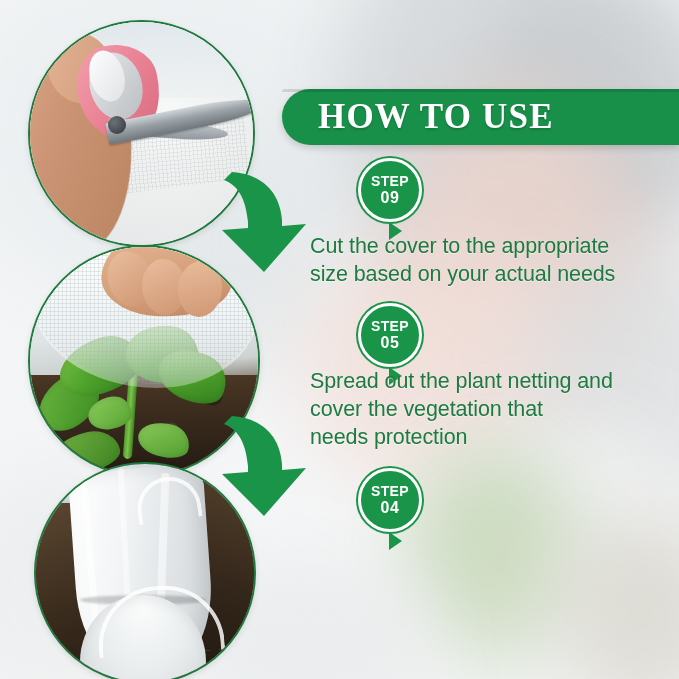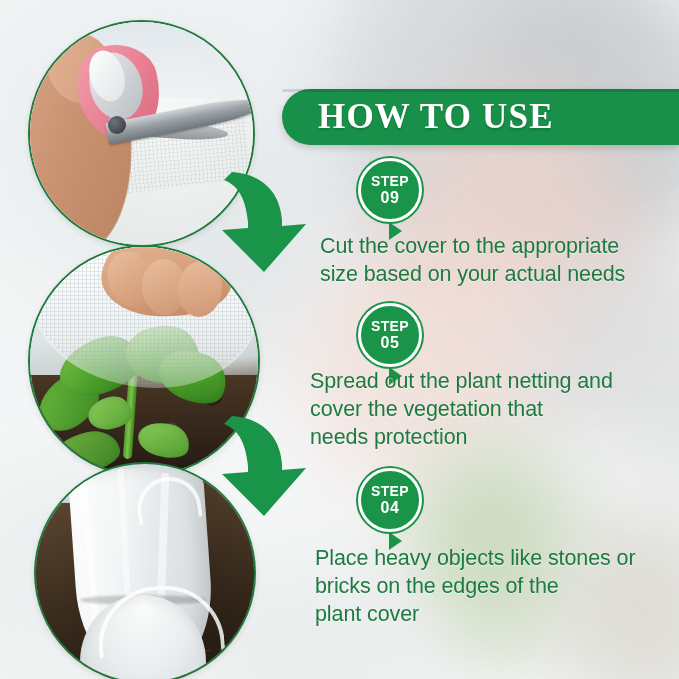--- a/index.html
+++ b/index.html
@@ -192,21 +192,21 @@
   }
 
   .step-text{
     position:absolute;
     color:#1d7a40;
     font-size:21.5px;line-height:1.30;
     letter-spacing:-.1px;
     white-space:pre;
     text-shadow:0 1px 1px rgba(255,255,255,.55);
   }
-  .t1{left:320px;top:233px;}
+  .t1{left:310px;top:233px;}
   .t2{left:310px;top:368px;}
   .t3{left:315px;top:545px;}
 </style>
 </head>
 <body>
 
 <div id="root">
 
   <div class="bg">
     <div class="blob b1"></div>
@@ -320,17 +320,14 @@
 
   <div class="step s3">
     <div class="badge-row">
       <div class="badge">
         <span class="b-step">STEP</span>
         <span class="b-num">04</span>
       </div>
       <div class="tri"></div>
     </div>
   </div>
-  <div class="step-text t3"><span>Place heavy objects like stones or</span>
-<span>bricks on the edges of the</span>
-<span>plant cover</span></div>
 
 </div>
 
 </body></html>

